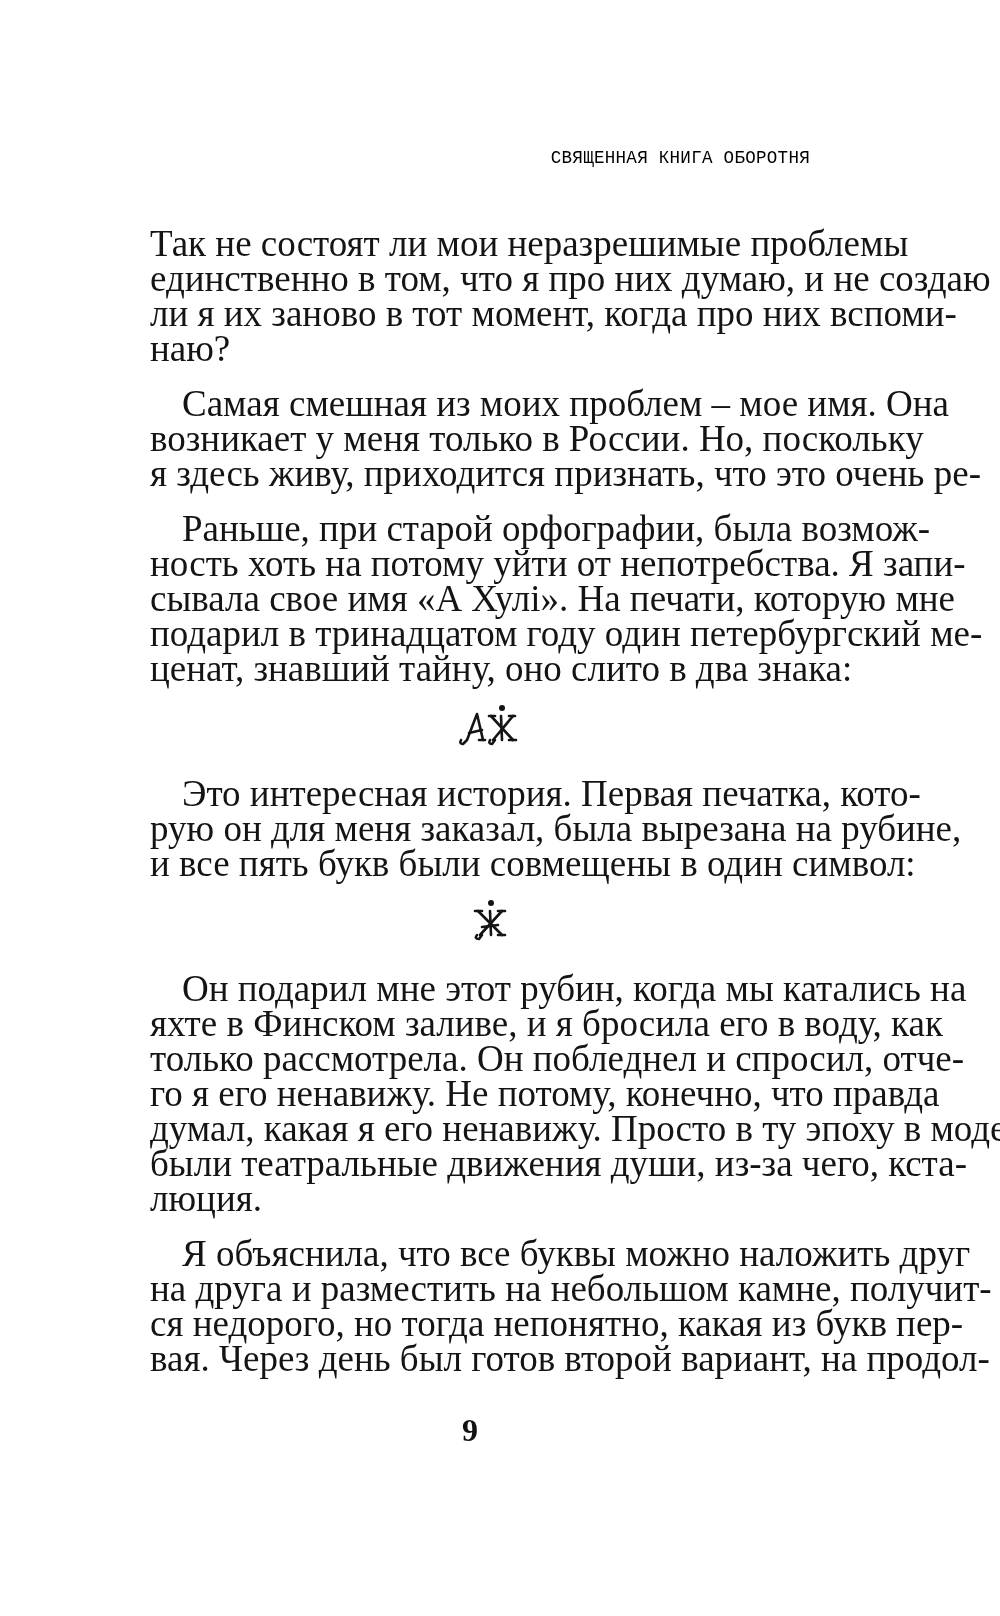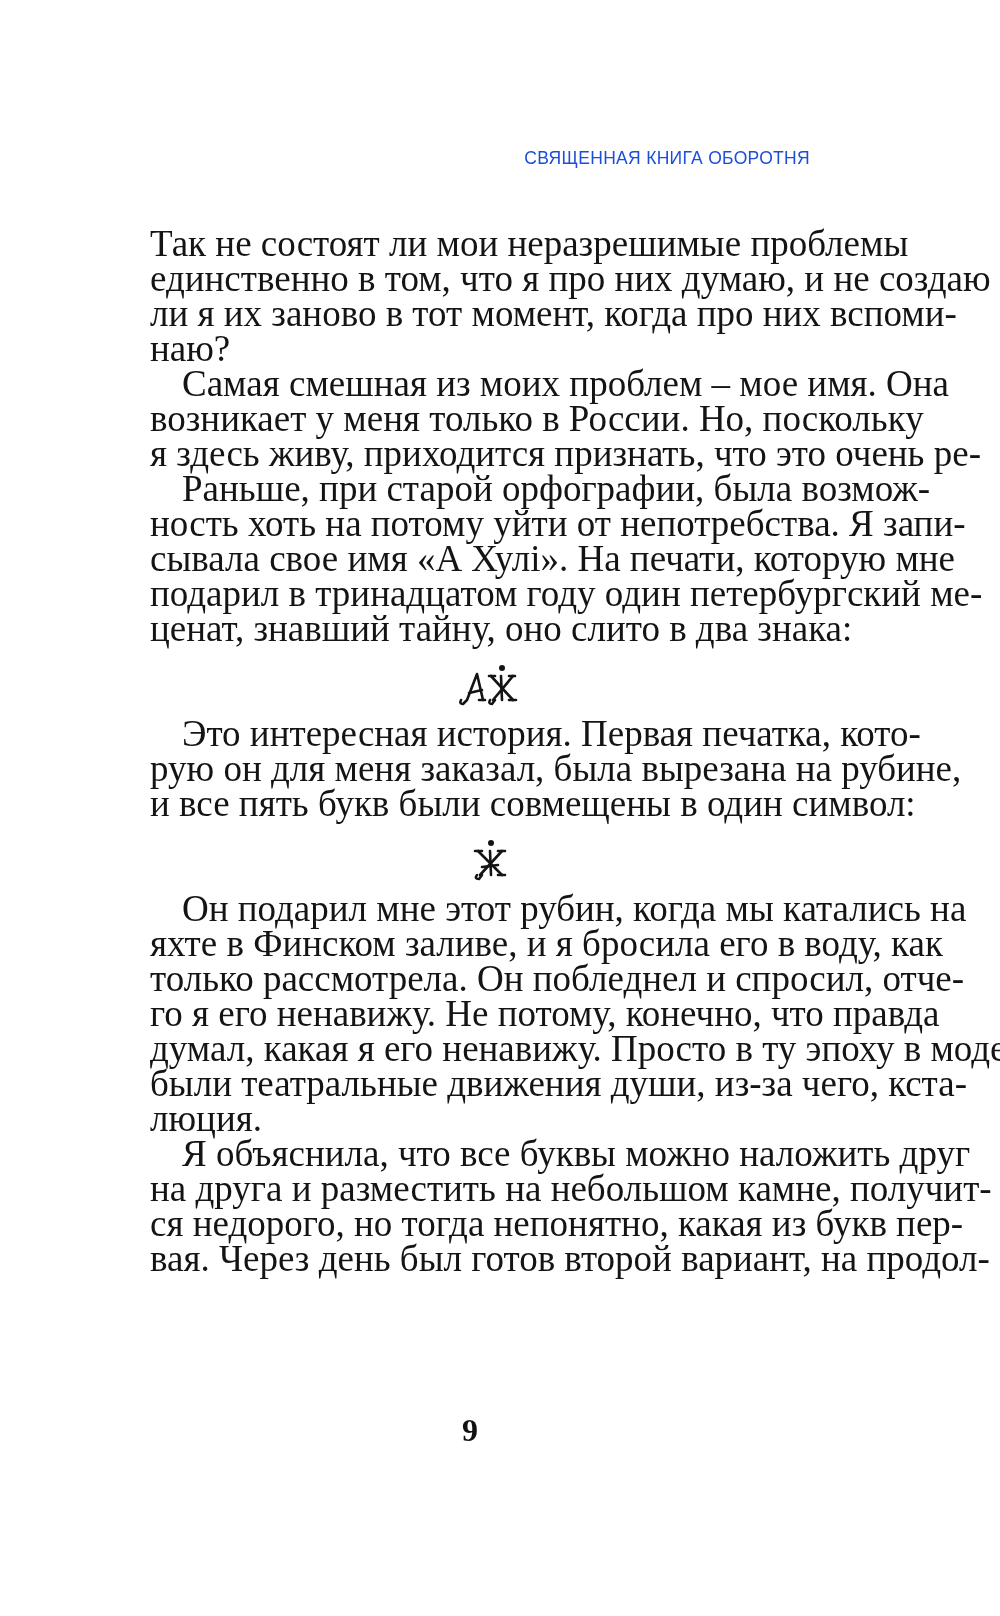--- a/index.html
+++ b/index.html
@@ -18,24 +18,24 @@
       position: absolute;
       left: 0; top: 0;
       width: 1000px;
       height: 1616px;
       background: #ffffff;
     }
     .running-head {
       position: absolute;
       top: 148px;
       right: 190px;
-      font-family: Liberation Sans, sans-serif;
+      font-family: Liberation Mono, monospace;
       font-size: 17.5px;
       letter-spacing: 0.3px;
-      color: #1d4ed8;
+      color: #000000;
       white-space: nowrap;
     }
     .text-block {
       position: absolute;
       left: 150px;
       top: 226px;
       width: 680px;
       font-family: "Liberation Serif", serif;
       font-size: 37px;
       line-height: 35px;
@@ -46,20 +46,21 @@
       height: 35px;
       white-space: nowrap;
       text-align: justify;
       text-align-last: justify;
     }
     .line.last {
       text-align-last: left;
     }
     .line.indent {
       padding-left: 32px;
+      margin-top: 20px;
     }
     .glyph-row {
       display: block;
       text-align: center;
       height: 70px;
       line-height: 70px;
     }
     .glyph {
       display: inline-block;
       vertical-align: middle;

